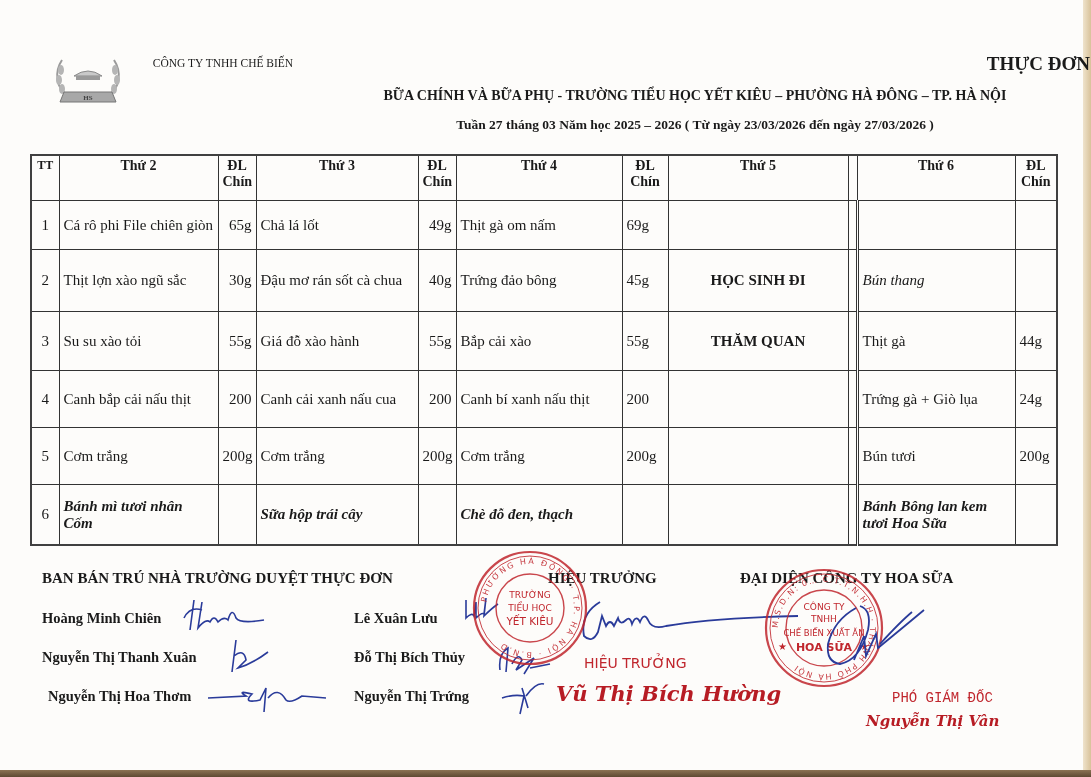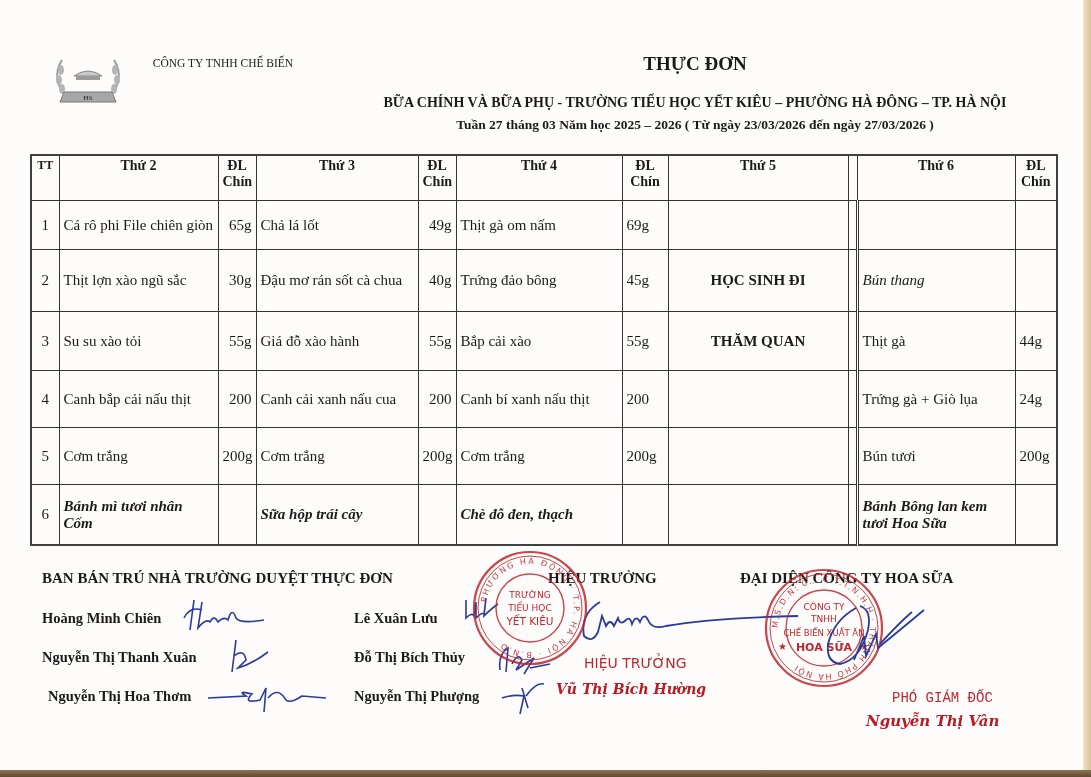--- a/index.html
+++ b/index.html
@@ -24,25 +24,25 @@
   }
   .logo {
     position: absolute; left: 52px; top: 52px; width: 72px; height: 56px;
   }
   .company {
     position: absolute; left: 128px; top: 52px; width: 190px;
     text-align: center; font-weight: normal; font-size: 11.5px; line-height: 22px;
   }
   .title {
     position: absolute; left: 300px; top: 53px; width: 790px;
-    text-align: center; font-weight: bold; font-size: 19px;
+    text-align: right; font-weight: bold; font-size: 19px;
   }
   .subtitle {
     position: absolute; left: 300px; top: 88px; width: 790px;
-    text-align: center; font-weight: bold; font-size: 14px; margin-top: 7px;
+    text-align: center; font-weight: bold; font-size: 14px;
   }
   .week {
     position: absolute; left: 300px; top: 117px; width: 790px;
     text-align: center; font-weight: bold; font-size: 13.5px;
   }
   table.menu {
     position: absolute; left: 30px; top: 154px; width: 928px;
     border-collapse: collapse; border: 2px solid #404040;
     table-layout: fixed; font-size: 15px;
   }
@@ -230,21 +230,21 @@
     </tr>
   </tbody>
 </table>
 
 <div class="sig-head" style="left:42px; top:570px;">BAN BÁN TRÚ NHÀ TRƯỜNG DUYỆT THỰC ĐƠN</div>
 <div class="sig-name" style="left:42px; top:610px;">Hoàng Minh Chiên</div>
 <div class="sig-name" style="left:42px; top:649px;">Nguyễn Thị Thanh Xuân</div>
 <div class="sig-name" style="left:42px; top:688px;margin-left:6px;">Nguyễn Thị Hoa Thơm</div>
 <div class="sig-name" style="left:354px; top:610px;">Lê Xuân Lưu</div>
 <div class="sig-name" style="left:354px; top:649px;">Đỗ Thị Bích Thủy</div>
-<div class="sig-name" style="left:354px; top:688px;">Nguyễn Thị Phượng</div>
+<div class="sig-name" style="left:354px; top:688px;">Nguyễn Thị Trứng</div>
 
 <svg class="scribble" style="left:180px; top:596px;" width="90" height="40">
   <path d="M4 22 Q10 10 22 14 M14 4 L10 34 M22 6 L18 32 Q26 22 30 26 Q34 18 38 26 Q44 20 48 24 Q52 10 56 22 Q60 28 84 24" fill="none" stroke="#2a3b9a" stroke-width="1.6"></path>
 </svg>
 <svg class="scribble" style="left:228px; top:638px;" width="50" height="40">
   <path d="M8 2 L4 34 M6 18 Q16 10 18 22 L10 30 Q24 26 40 14" fill="none" stroke="#2a3b9a" stroke-width="1.6"></path>
 </svg>
 <svg class="scribble" style="left:206px; top:680px;" width="120" height="34">
   <path d="M2 18 L40 16 Q30 10 46 14 Q36 24 54 20 L60 8 L58 32 M62 18 Q72 6 80 20 Q84 24 96 16 L120 18" fill="none" stroke="#2a3b9a" stroke-width="1.6"></path>
 </svg>
@@ -272,21 +272,21 @@
     </defs>
   <text font-size="8" fill="#c0262d" font-family="DejaVu Sans, sans-serif" letter-spacing="2" opacity="0.9">
     <textPath href="#ringSchool" startOffset="2%">PHƯỜNG HÀ ĐÔNG · T.P. HÀ NỘI · B.N.D</textPath>
   </text>
   <text x="60" y="50" text-anchor="middle" font-size="9" fill="#c0262d" font-family="DejaVu Sans, sans-serif">TRƯỜNG</text>
   <text x="60" y="63" text-anchor="middle" font-size="9" fill="#c0262d" font-family="DejaVu Sans, sans-serif">TIỂU HỌC</text>
   <text x="60" y="77" text-anchor="middle" font-size="10.5" fill="#c0262d" font-family="DejaVu Sans, sans-serif">YẾT KIÊU</text>
 </svg>
 
 <div class="red-text" style="left:584px; top:655px; font-size:14px;">HIỆU TRƯỞNG</div>
-<div class="red-script" style="left:556px; top:681px; font-size:14px;">Vũ Thị Bích Hường</div>
+<div class="red-script" style="left:556px; top:681px; font-size:21px;">Vũ Thị Bích Hường</div>
 
 <div class="sig-head" style="left:740px; top:570px;">ĐẠI DIỆN CÔNG TY HOA SỮA</div>
 
 <svg class="stamp" style="left:762px; top:566px;" width="124" height="124" viewBox="0 0 124 124">
   <circle cx="62" cy="62" r="58" fill="none" stroke="#c0262d" stroke-width="2.2" opacity="0.85"></circle>
   <circle cx="62" cy="62" r="54" fill="none" stroke="#c0262d" stroke-width="1" opacity="0.85"></circle>
   <circle cx="62" cy="62" r="38" fill="none" stroke="#c0262d" stroke-width="1.4" opacity="0.85"></circle>
   <defs>
       <path id="ringCompany" d="M62 62 m-46 0 a46 46 0 1 1 92 0 a46 46 0 1 1 -92 0"></path>
     </defs>

